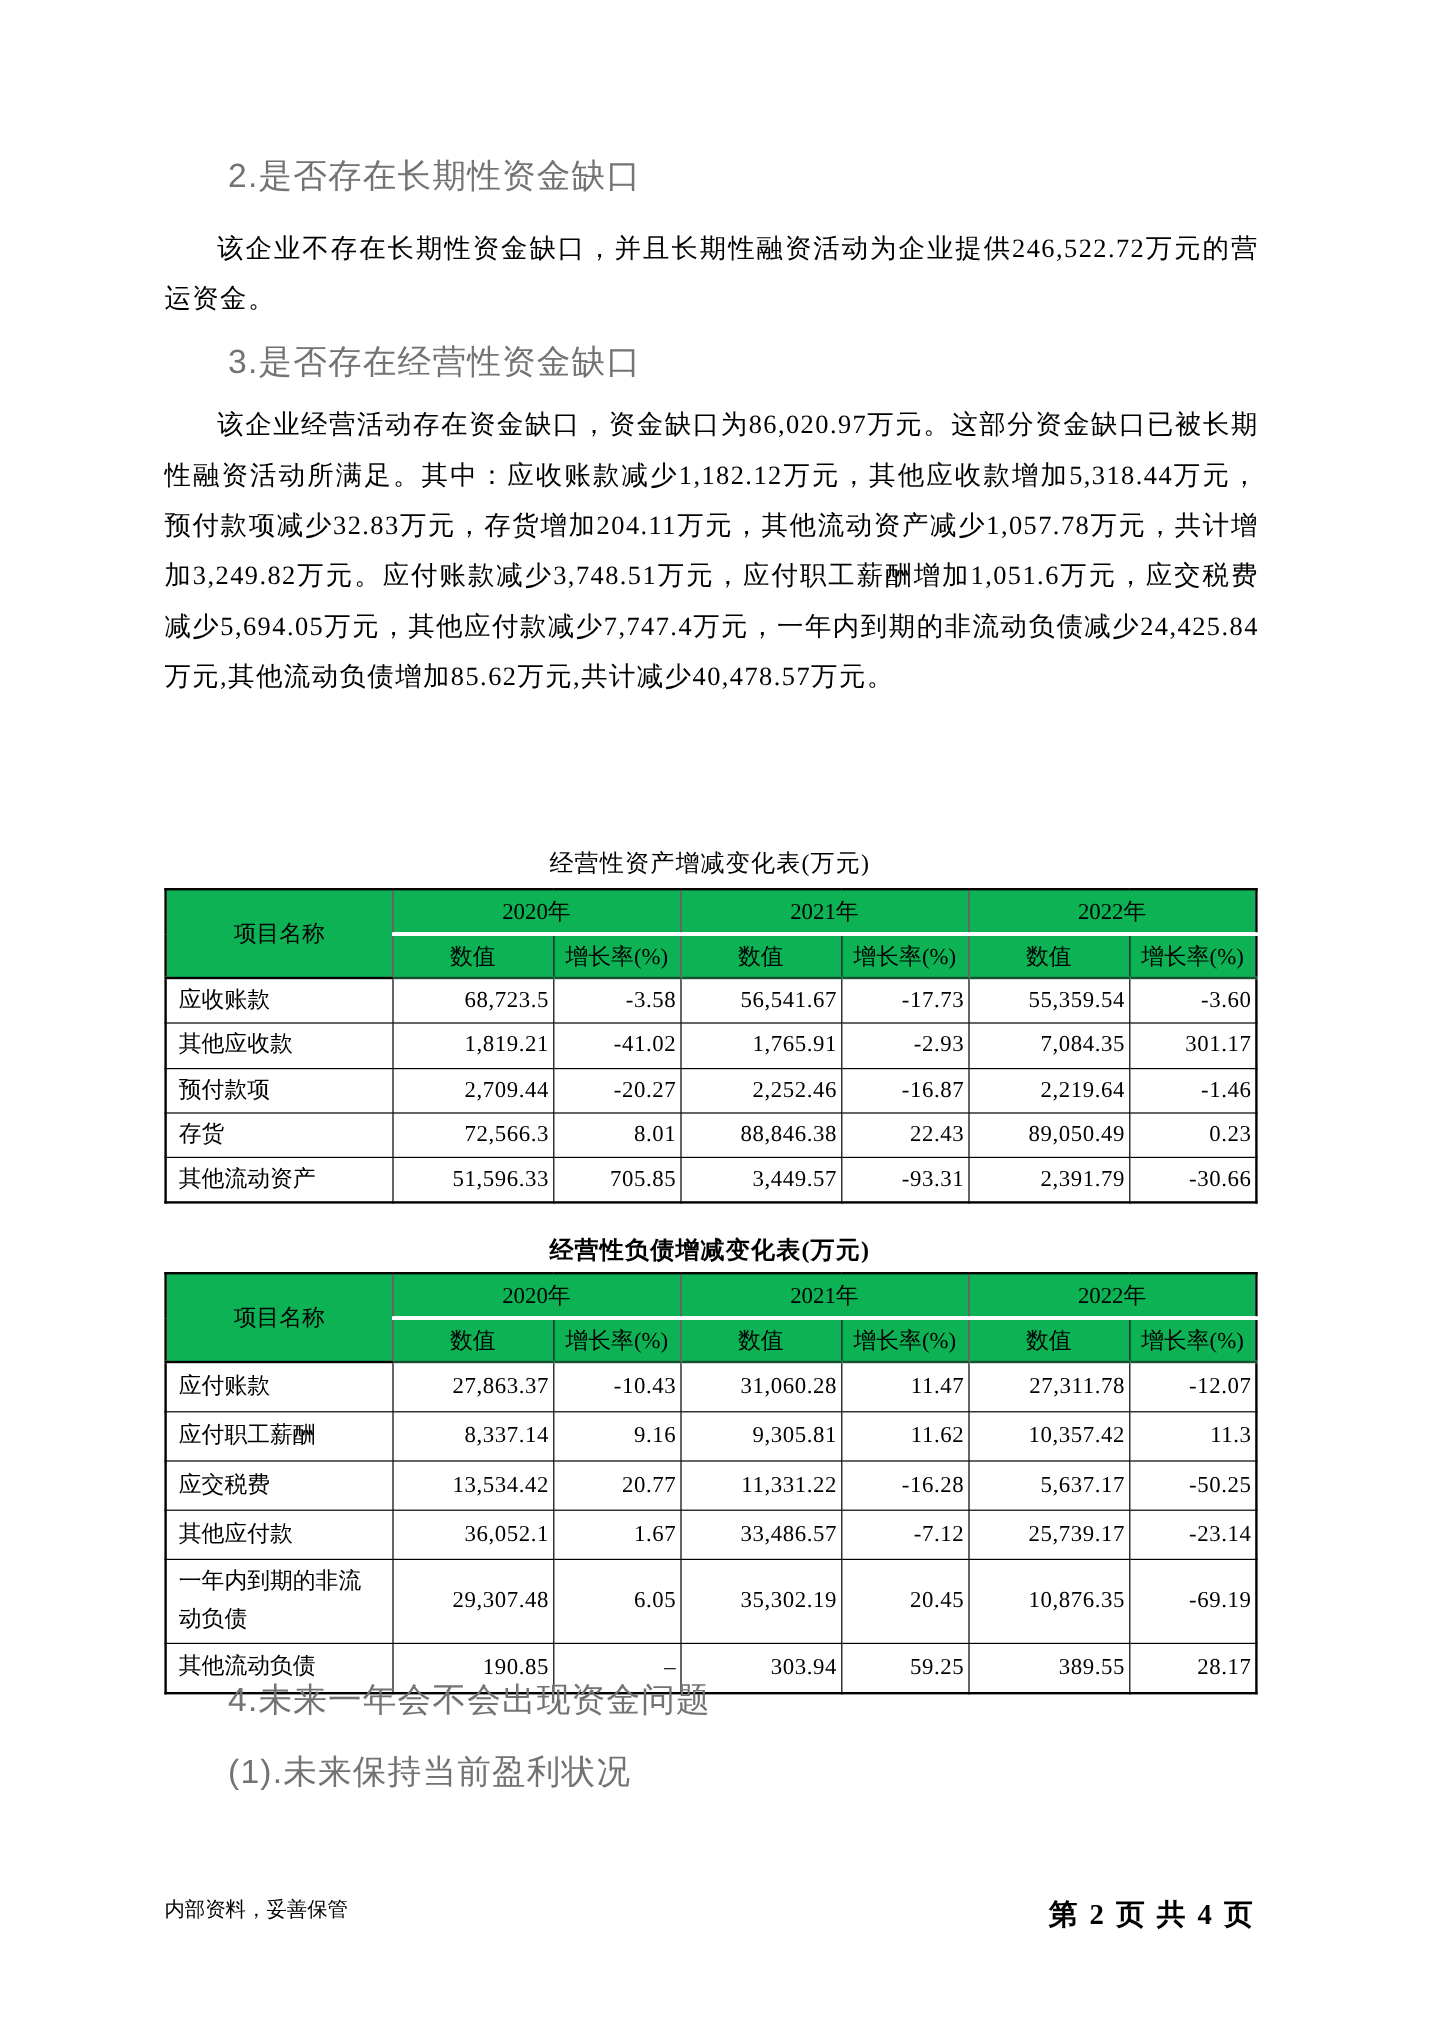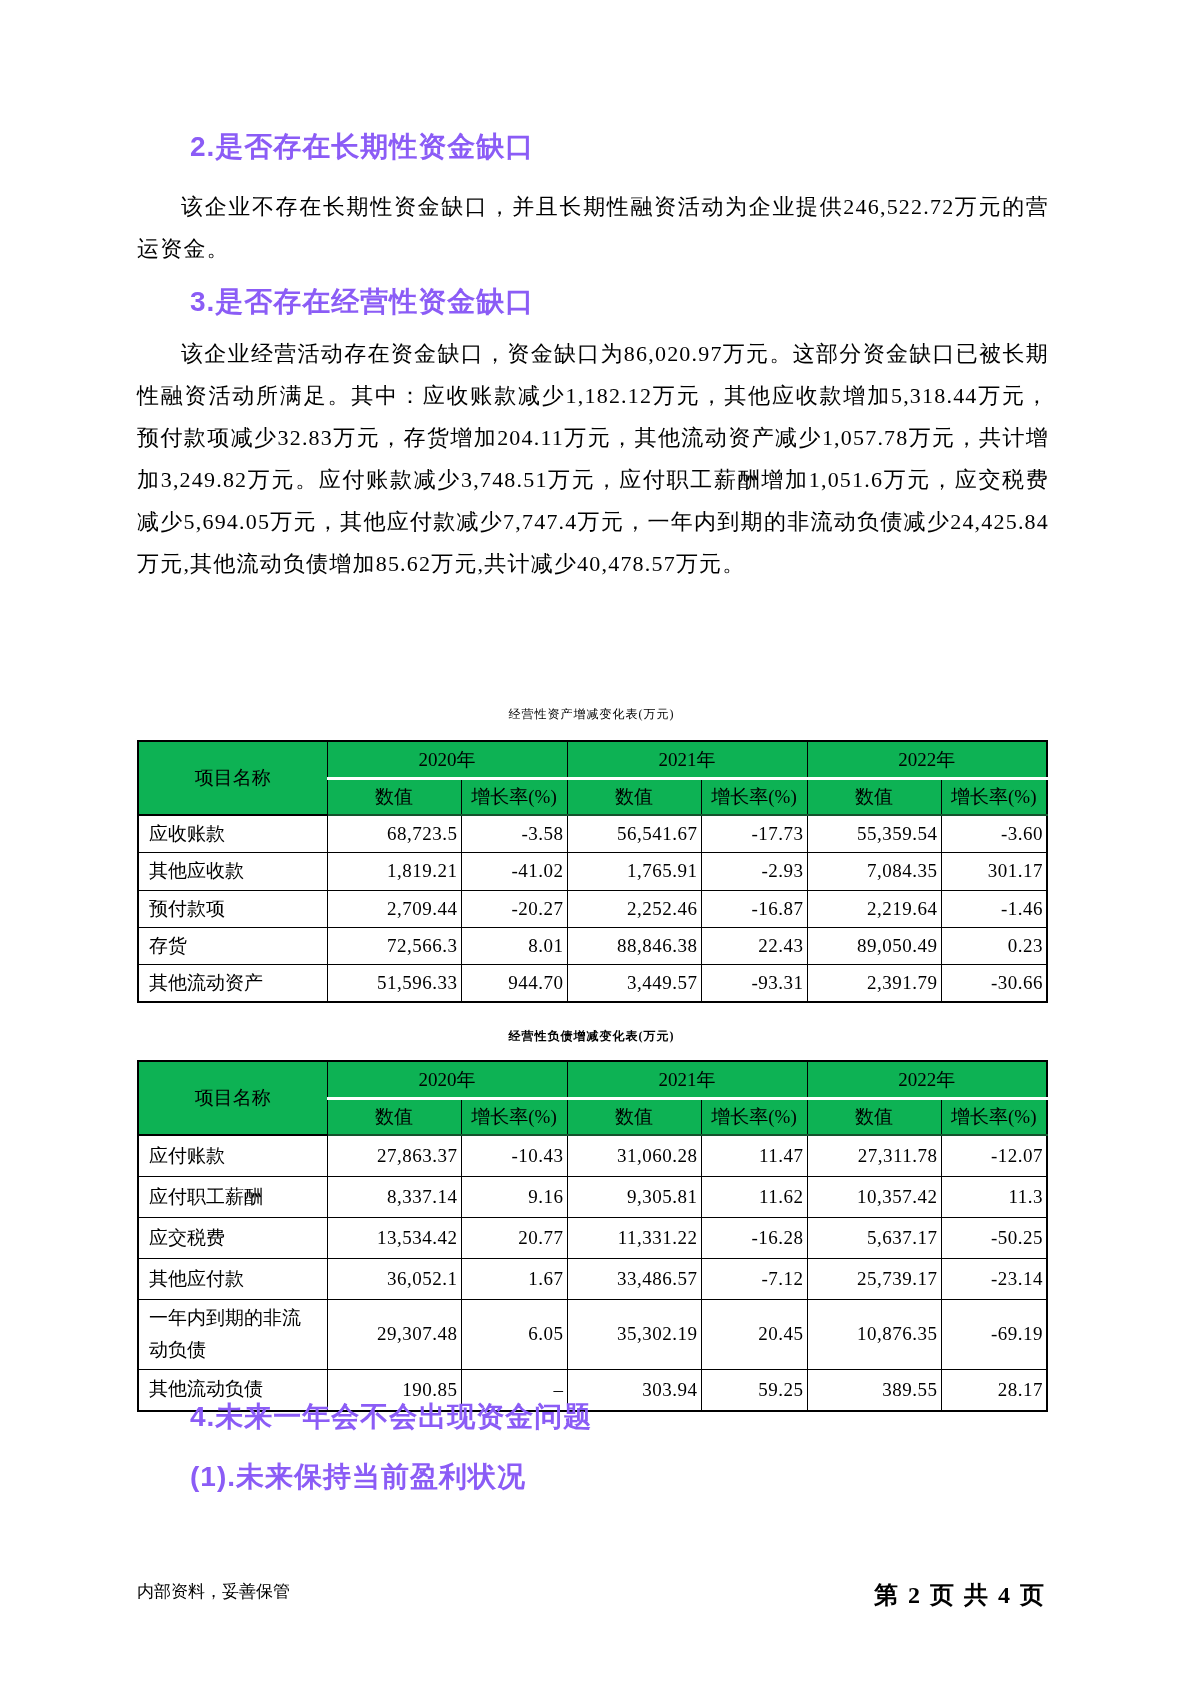--- a/index.html
+++ b/index.html
@@ -7,38 +7,38 @@
     position:relative;
     width:1191px;height:1684px;
     background:#ffffff;
     font-family:"Liberation Serif","DejaVu Serif",serif;
     color:#000;
     overflow:hidden;
   }
   .abs{position:absolute;}
   .heading{
     font-family:"Liberation Sans","DejaVu Sans",sans-serif;
-    font-weight:bold;
+    font-weight:normal;
     font-size:28px;
-    color:#8b5cf6;
+    color:#737373;
     letter-spacing:1px;
     white-space:nowrap;
   }
   .body-par{
     width:912px;
     font-size:22px;
     line-height:42px;
     letter-spacing:1.2px;
     text-align:justify;
     text-indent:2em;
   }
   .tbl-title{
     width:909px;
     text-align:center;
-    font-size:12px;
+    font-size:20px;
     letter-spacing:1px;
   }
   table.rpt{
     border-collapse:collapse;
     table-layout:fixed;
     width:909px;
     font-size:19px;
     border:2px solid #000;
   }
   table.rpt th, table.rpt td{
@@ -154,21 +154,21 @@
         <td class="num">72,566.3</td>
         <td class="num">8.01</td>
         <td class="num">88,846.38</td>
         <td class="num">22.43</td>
         <td class="num">89,050.49</td>
         <td class="num">0.23</td>
       </tr>
       <tr>
         <td class="name">其他流动资产</td>
         <td class="num">51,596.33</td>
-        <td class="num">944.70</td>
+        <td class="num">705.85</td>
         <td class="num">3,449.57</td>
         <td class="num">-93.31</td>
         <td class="num">2,391.79</td>
         <td class="num">-30.66</td>
       </tr>
     </tbody>
   </table>
 
   <div class="abs tbl-title" style="top:1028px;left:137px;font-weight:bold;">经营性负债增减变化表(万元)</div>
 

